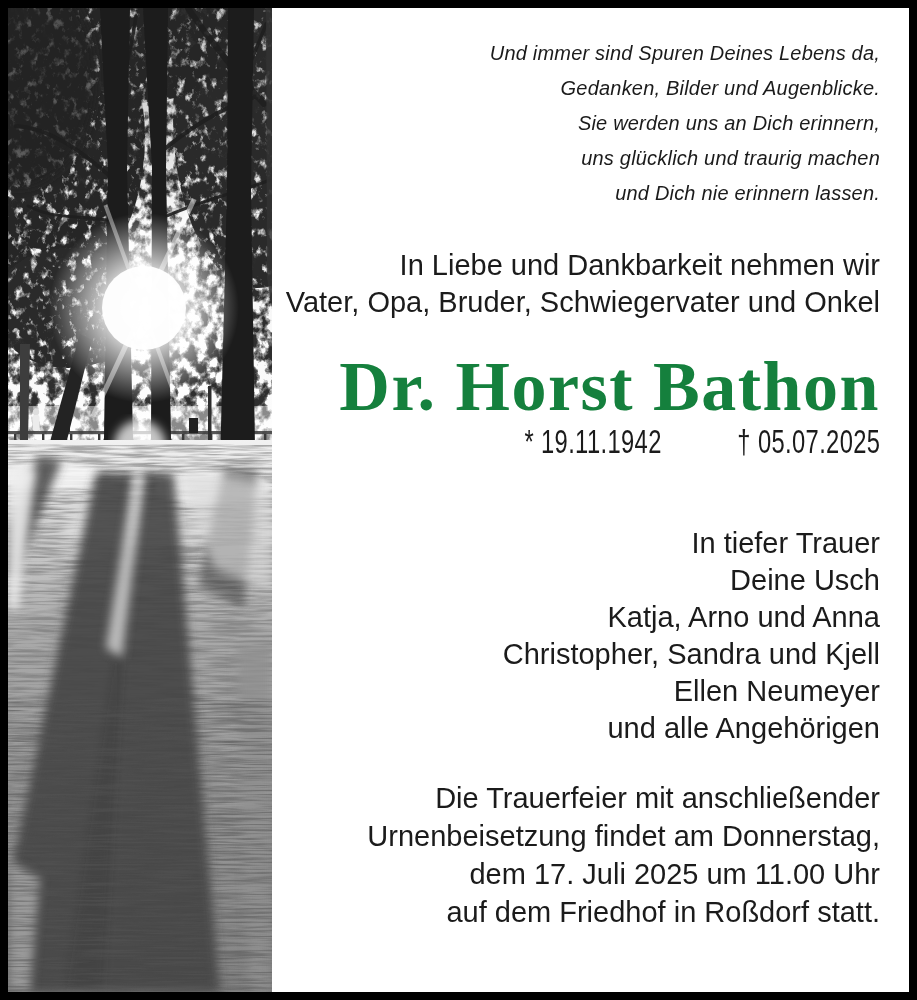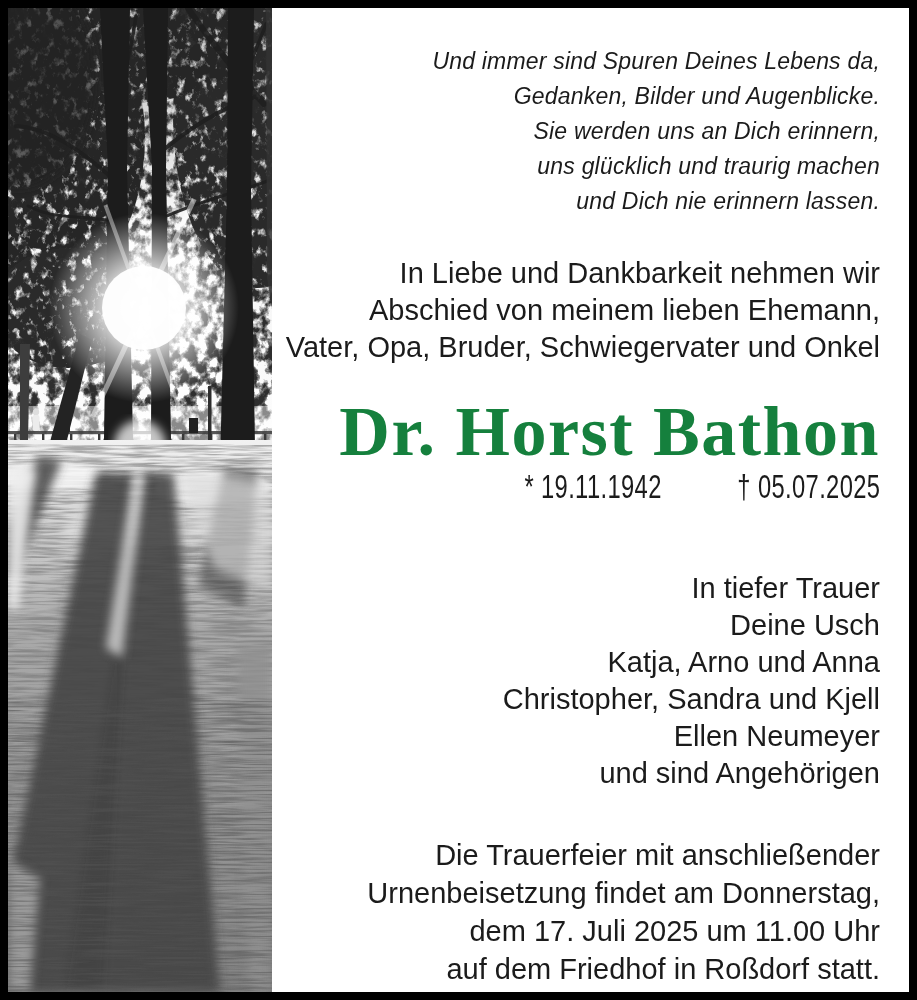--- a/index.html
+++ b/index.html
@@ -25,23 +25,23 @@
   .photo svg { display: block; }
   .content {
     flex: 1;
     box-sizing: border-box;
     padding-right: 29px;
     text-align: right;
     color: #1b1b1b;
     font-family: "Liberation Sans", sans-serif;
   }
   .poem {
-    padding-top: 36px;
+    padding-top: 28px;
     font-style: italic;
-    font-size: 23px;
+    font-size: 20px;
     line-height: 35px;
     letter-spacing: 0.2px;
   }
   .intro {
     margin-top: 36px;
     font-size: 29px;
     line-height: 37px;
     text-align: right;
   }
   .name {
@@ -65,21 +65,21 @@
     transform-origin: 100% 50%;
     letter-spacing: 0.5px;
   }
   .dates .death { margin-left: 105px; }
   .mourners {
     margin-top: 64px;
     font-size: 29px;
     line-height: 37px;
   }
   .funeral {
-    margin-top: 44px;
+    margin-top: 32px;
     font-size: 29px;
     line-height: 38px;
   }
   .line { white-space: nowrap; }
 </style>
 </head>
 <body>
 
 <div class="frame">
   <div class="inner">
@@ -227,37 +227,36 @@
       <div class="poem">
         <div class="line">Und immer sind Spuren Deines Lebens da,</div>
         <div class="line">Gedanken, Bilder und Augenblicke.</div>
         <div class="line">Sie werden uns an Dich erinnern,</div>
         <div class="line">uns glücklich und traurig machen</div>
         <div class="line">und Dich nie erinnern lassen.</div>
       </div>
 
       <div class="intro">
         <div class="line">In Liebe und Dankbarkeit nehmen wir</div>
-        <div class="line">Abschied von meinem lieben Ehemann,</div>
         <div class="line">Vater, Opa, Bruder, Schwiegervater und Onkel</div>
       </div>
 
       <h1 class="name">Dr. Horst Bathon</h1>
 
       <div class="dates">
         <span class="scale-wrap"><span class="birth">* 19.11.1942</span><span class="death">† 05.07.2025</span></span>
       </div>
 
       <div class="mourners">
         <div class="line">In tiefer Trauer</div>
         <div class="line">Deine Usch</div>
         <div class="line">Katja, Arno und Anna</div>
         <div class="line">Christopher, Sandra und Kjell</div>
         <div class="line">Ellen Neumeyer</div>
-        <div class="line">und sind Angehörigen</div>
+        <div class="line">und alle Angehörigen</div>
       </div>
 
       <div class="funeral">
         <div class="line">Die Trauerfeier mit anschließender</div>
         <div class="line">Urnenbeisetzung findet am Donnerstag,</div>
         <div class="line">dem 17. Juli 2025 um 11.00 Uhr</div>
         <div class="line">auf dem Friedhof in Roßdorf statt.</div>
       </div>
 
     </div>

